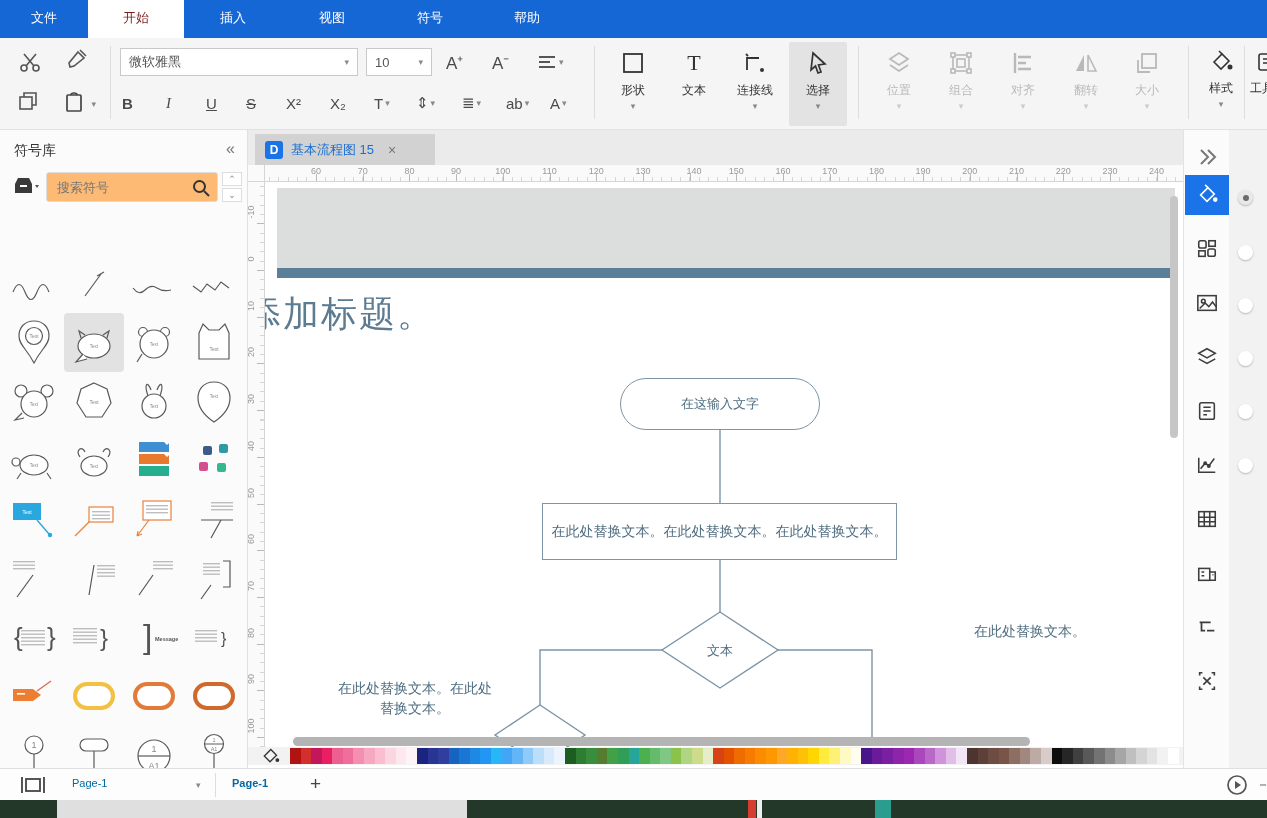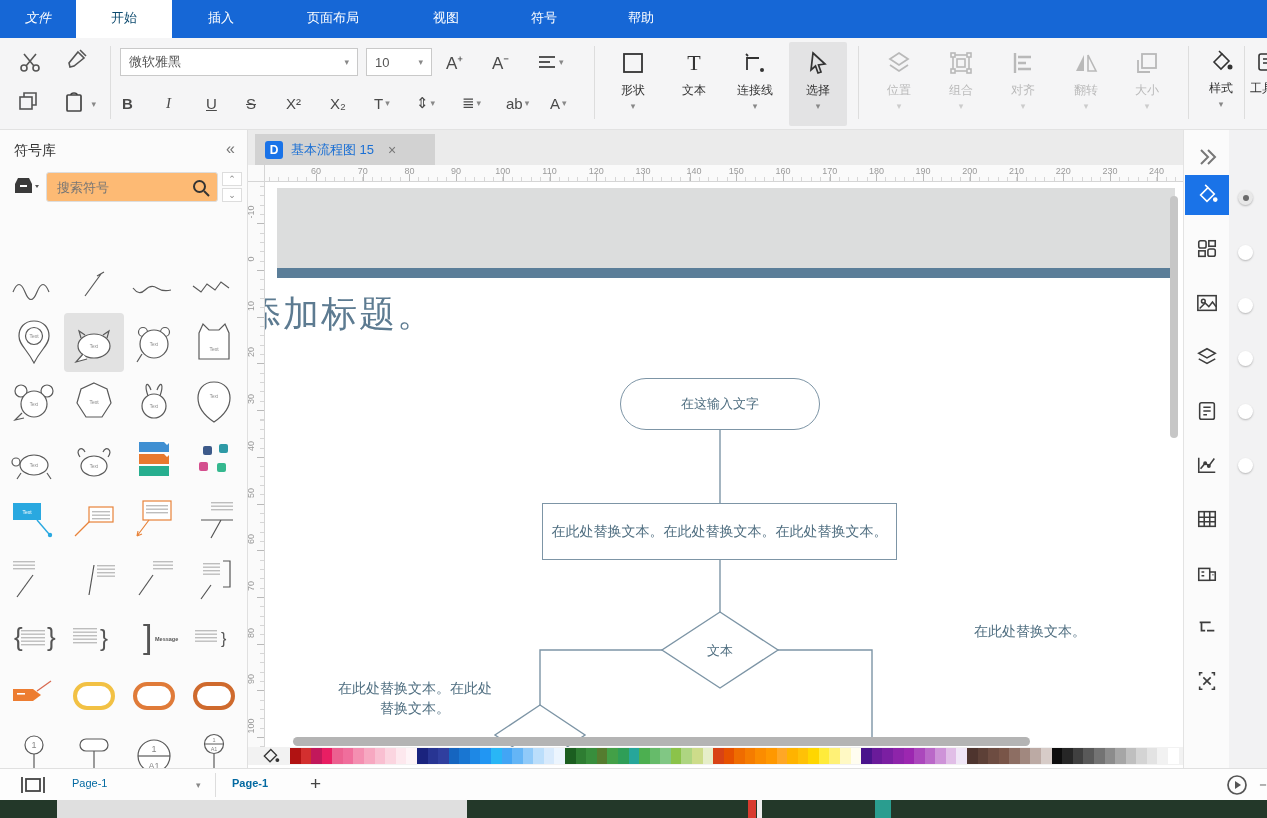--- a/index.html
+++ b/index.html
@@ -2,21 +2,21 @@
 <html><head>
 <meta charset="utf-8">
 <style>
   html,body{margin:0;padding:0}
   body{width:1267px;height:818px;overflow:hidden;position:relative;background:#fff;
        font-family:"Liberation Sans",sans-serif;-webkit-font-smoothing:antialiased}
   .abs{position:absolute}
   
   #menubar{left:0;top:0;width:1267px;height:38px;background:#1667d6;display:flex}
   .menu-item{height:38px;line-height:36px;text-align:center;color:#fff;font-size:13px;cursor:pointer}
-  .menu-item.active{background:#fff;color:#0c4a6e}
+  .menu-item.active{background:#fff;color:#7f1d1d}
   
   #ribbon{left:0;top:38px;width:1267px;height:92px;background:#f5f5f6;border-bottom:1px solid #e2e2e2;box-sizing:border-box}
   .rdiv{position:absolute;top:8px;bottom:10px;width:1px;background:#ddd}
   .icobtn{position:absolute;color:#555;cursor:pointer}
   .combo{position:absolute;height:28px;border:1px solid #c9c9c9;background:#fff;display:flex;align-items:center;
          font-size:13px;color:#555;padding:0 8px;box-sizing:border-box;cursor:pointer}
   .combo .caret{margin-left:auto}
   .caret{font-size:9px;color:#888;line-height:1}
   .fmt{position:absolute;top:50px;height:30px;display:flex;align-items:center;font-size:15px;color:#4a4a4a;cursor:pointer}
   .toolbtn{position:absolute;top:4px;width:58px;height:84px;text-align:center;cursor:pointer;border-radius:2px}
@@ -79,24 +79,23 @@
   
   #statusbar{left:0;top:768px;width:1267px;height:32px;background:#fdfdfd;border-top:1px solid #e0e0e0;box-sizing:border-box}
   #statusbar .txt{font-size:11px;color:#0369a1}
   #taskbar{left:0;top:800px;width:1267px;height:18px;background:#233829}
   .tseg{position:absolute;top:800px;height:18px}
 </style>
 </head>
 <body>
 
 <div id="menubar" class="abs">
-    <div class="menu-item" style="width: 76px; font-style: italic;">文件</div>
+    <div class="menu-item" style="width: 88px;">文件</div>
     <div class="menu-item active" style="width: 96px;">开始</div>
     <div class="menu-item" style="width: 98px; text-align: center;">插入</div>
-    <div class="menu-item" style="width: 126px;">页面布局</div>
     <div class="menu-item" style="width: 100px;">视图</div>
     <div class="menu-item" style="width: 96px;">符号</div>
     <div class="menu-item" style="width: 98px;">帮助</div>
   </div>
 
 <div id="ribbon" class="abs">
   <div class="rdiv" style="left:110px"></div>
   <div class="rdiv" style="left:594px"></div>
   <div class="rdiv" style="left:858px"></div>
   <div class="rdiv" style="left:1188px"></div>

